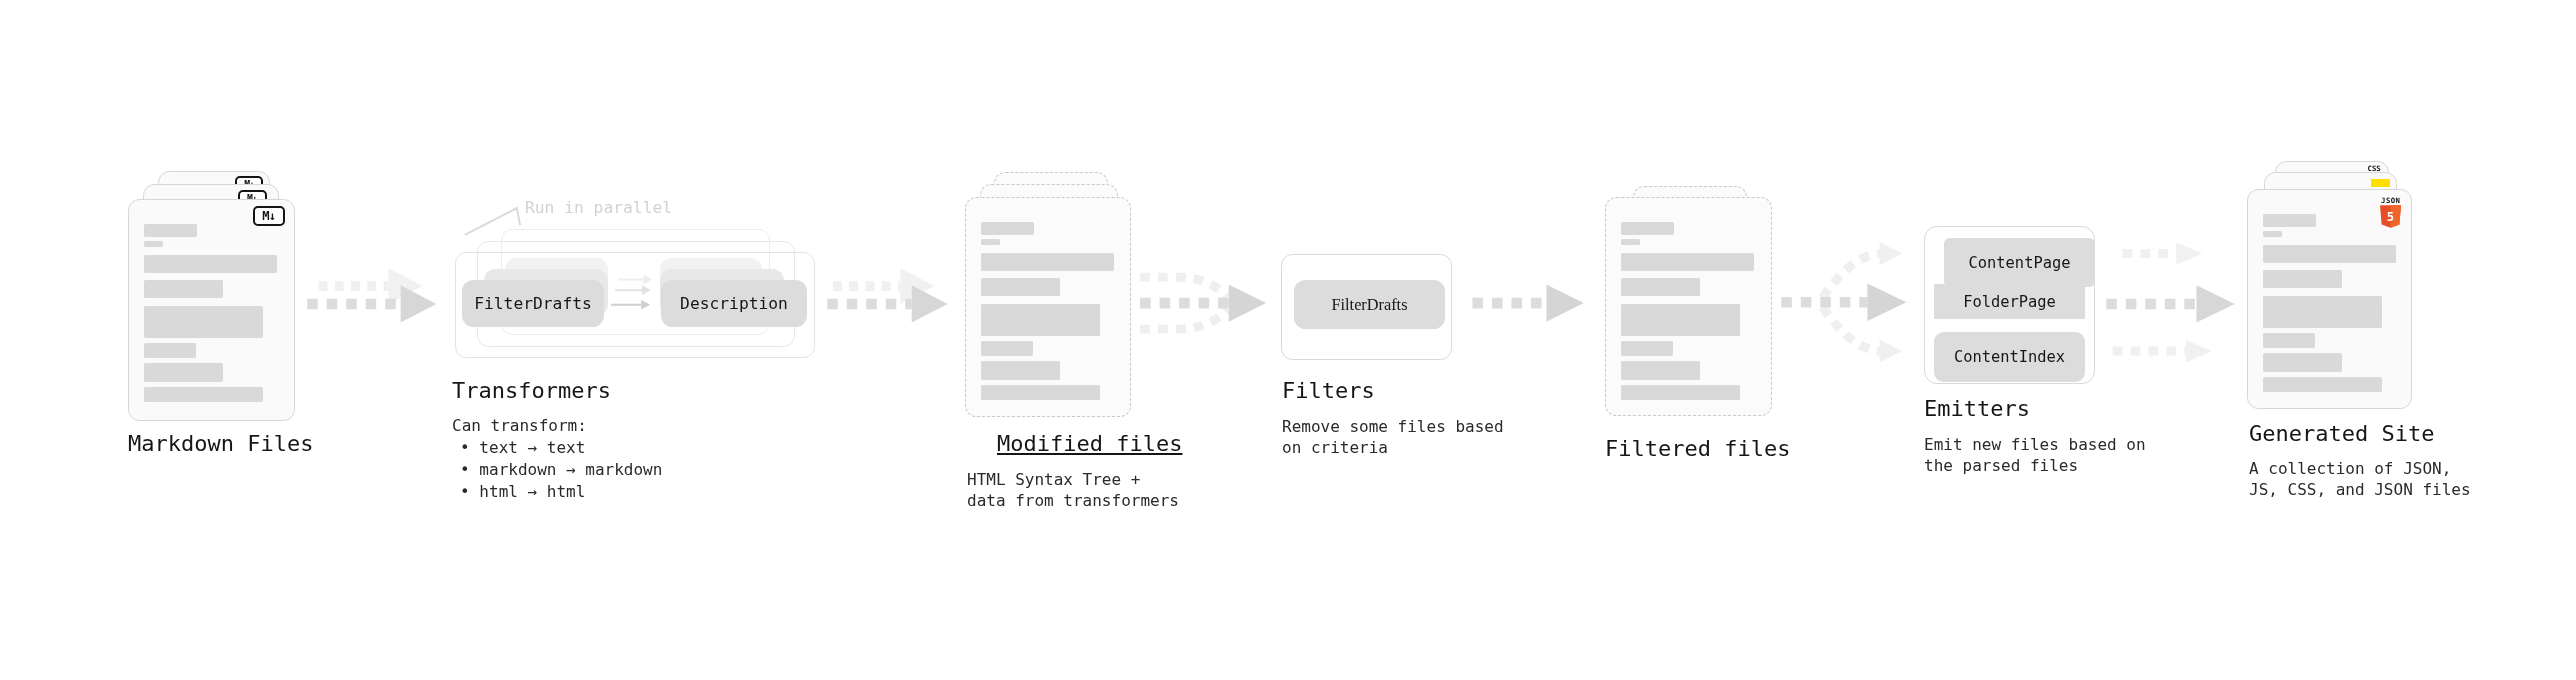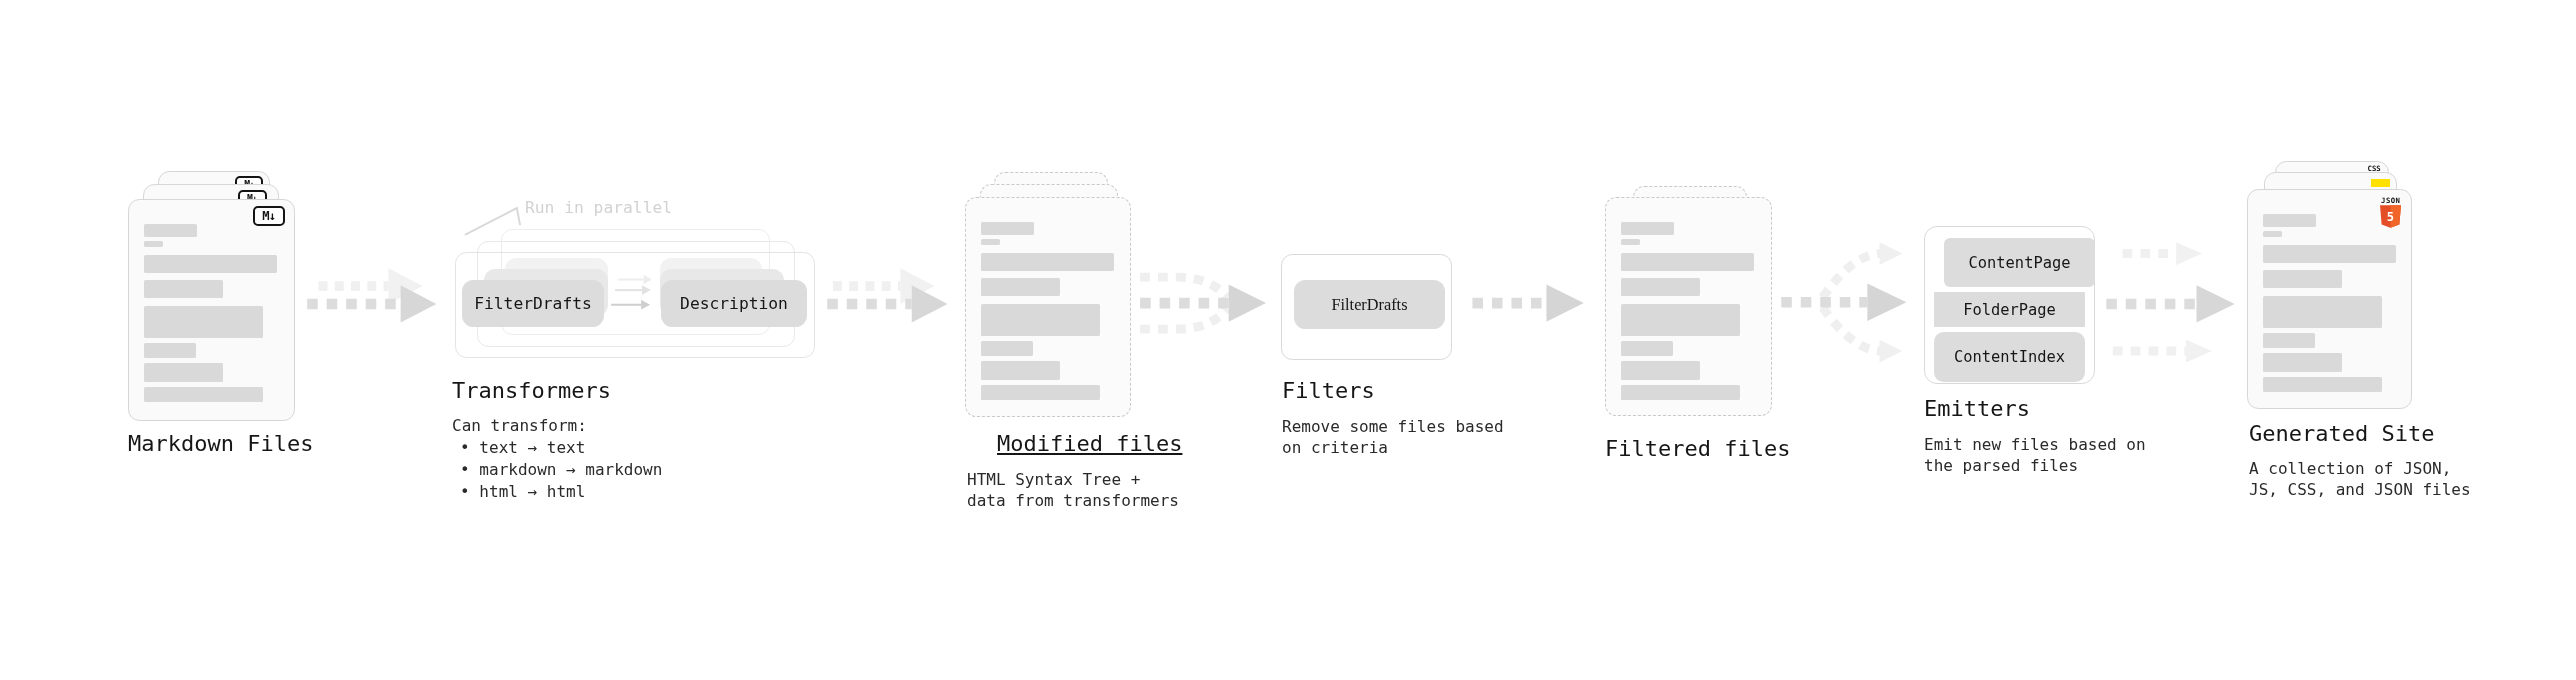--- a/index.html
+++ b/index.html
@@ -206,21 +206,21 @@
           <i></i>
           <i></i>
       </div>
     </div>
     <div class="title" style="left:1605px;top:408px;margin-top:28px;">Filtered files</div>
   </div>
 
   <div>
     <div class="obox solidbg" style="left:1924px;top:226px;width:171px;height:158px;border-radius:13px;"></div>
     <div class="pill" style="left:1944px;top:238px;width:151px;height:49px;font-size:15.4px;border-radius:6px;">ContentPage</div>
-    <div class="pill" style="left:1934px;top:284px;width:151px;height:35px;font-size:15.4px;border-radius:1px;margin-top:8px;">FolderPage</div>
+    <div class="pill" style="left:1934px;top:284px;width:151px;height:35px;font-size:15.4px;border-radius:1px;">FolderPage</div>
     <div class="pill" style="left:1934px;top:332px;width:151px;height:50px;font-size:15.4px;border-radius:9.8px;">ContentIndex</div>
     <div class="title" style="left:1924px;top:396px;">Emitters</div>
     <div class="desc" style="left:1924px;top:434px;">
       <span class="ln">Emit new files based on</span>
       <span class="ln">the parsed files</span>
     </div>
   </div>
 
   <div>
     <div class="card stack-layer" style="left:2275px;top:161px;width:114px;height:41px;">

